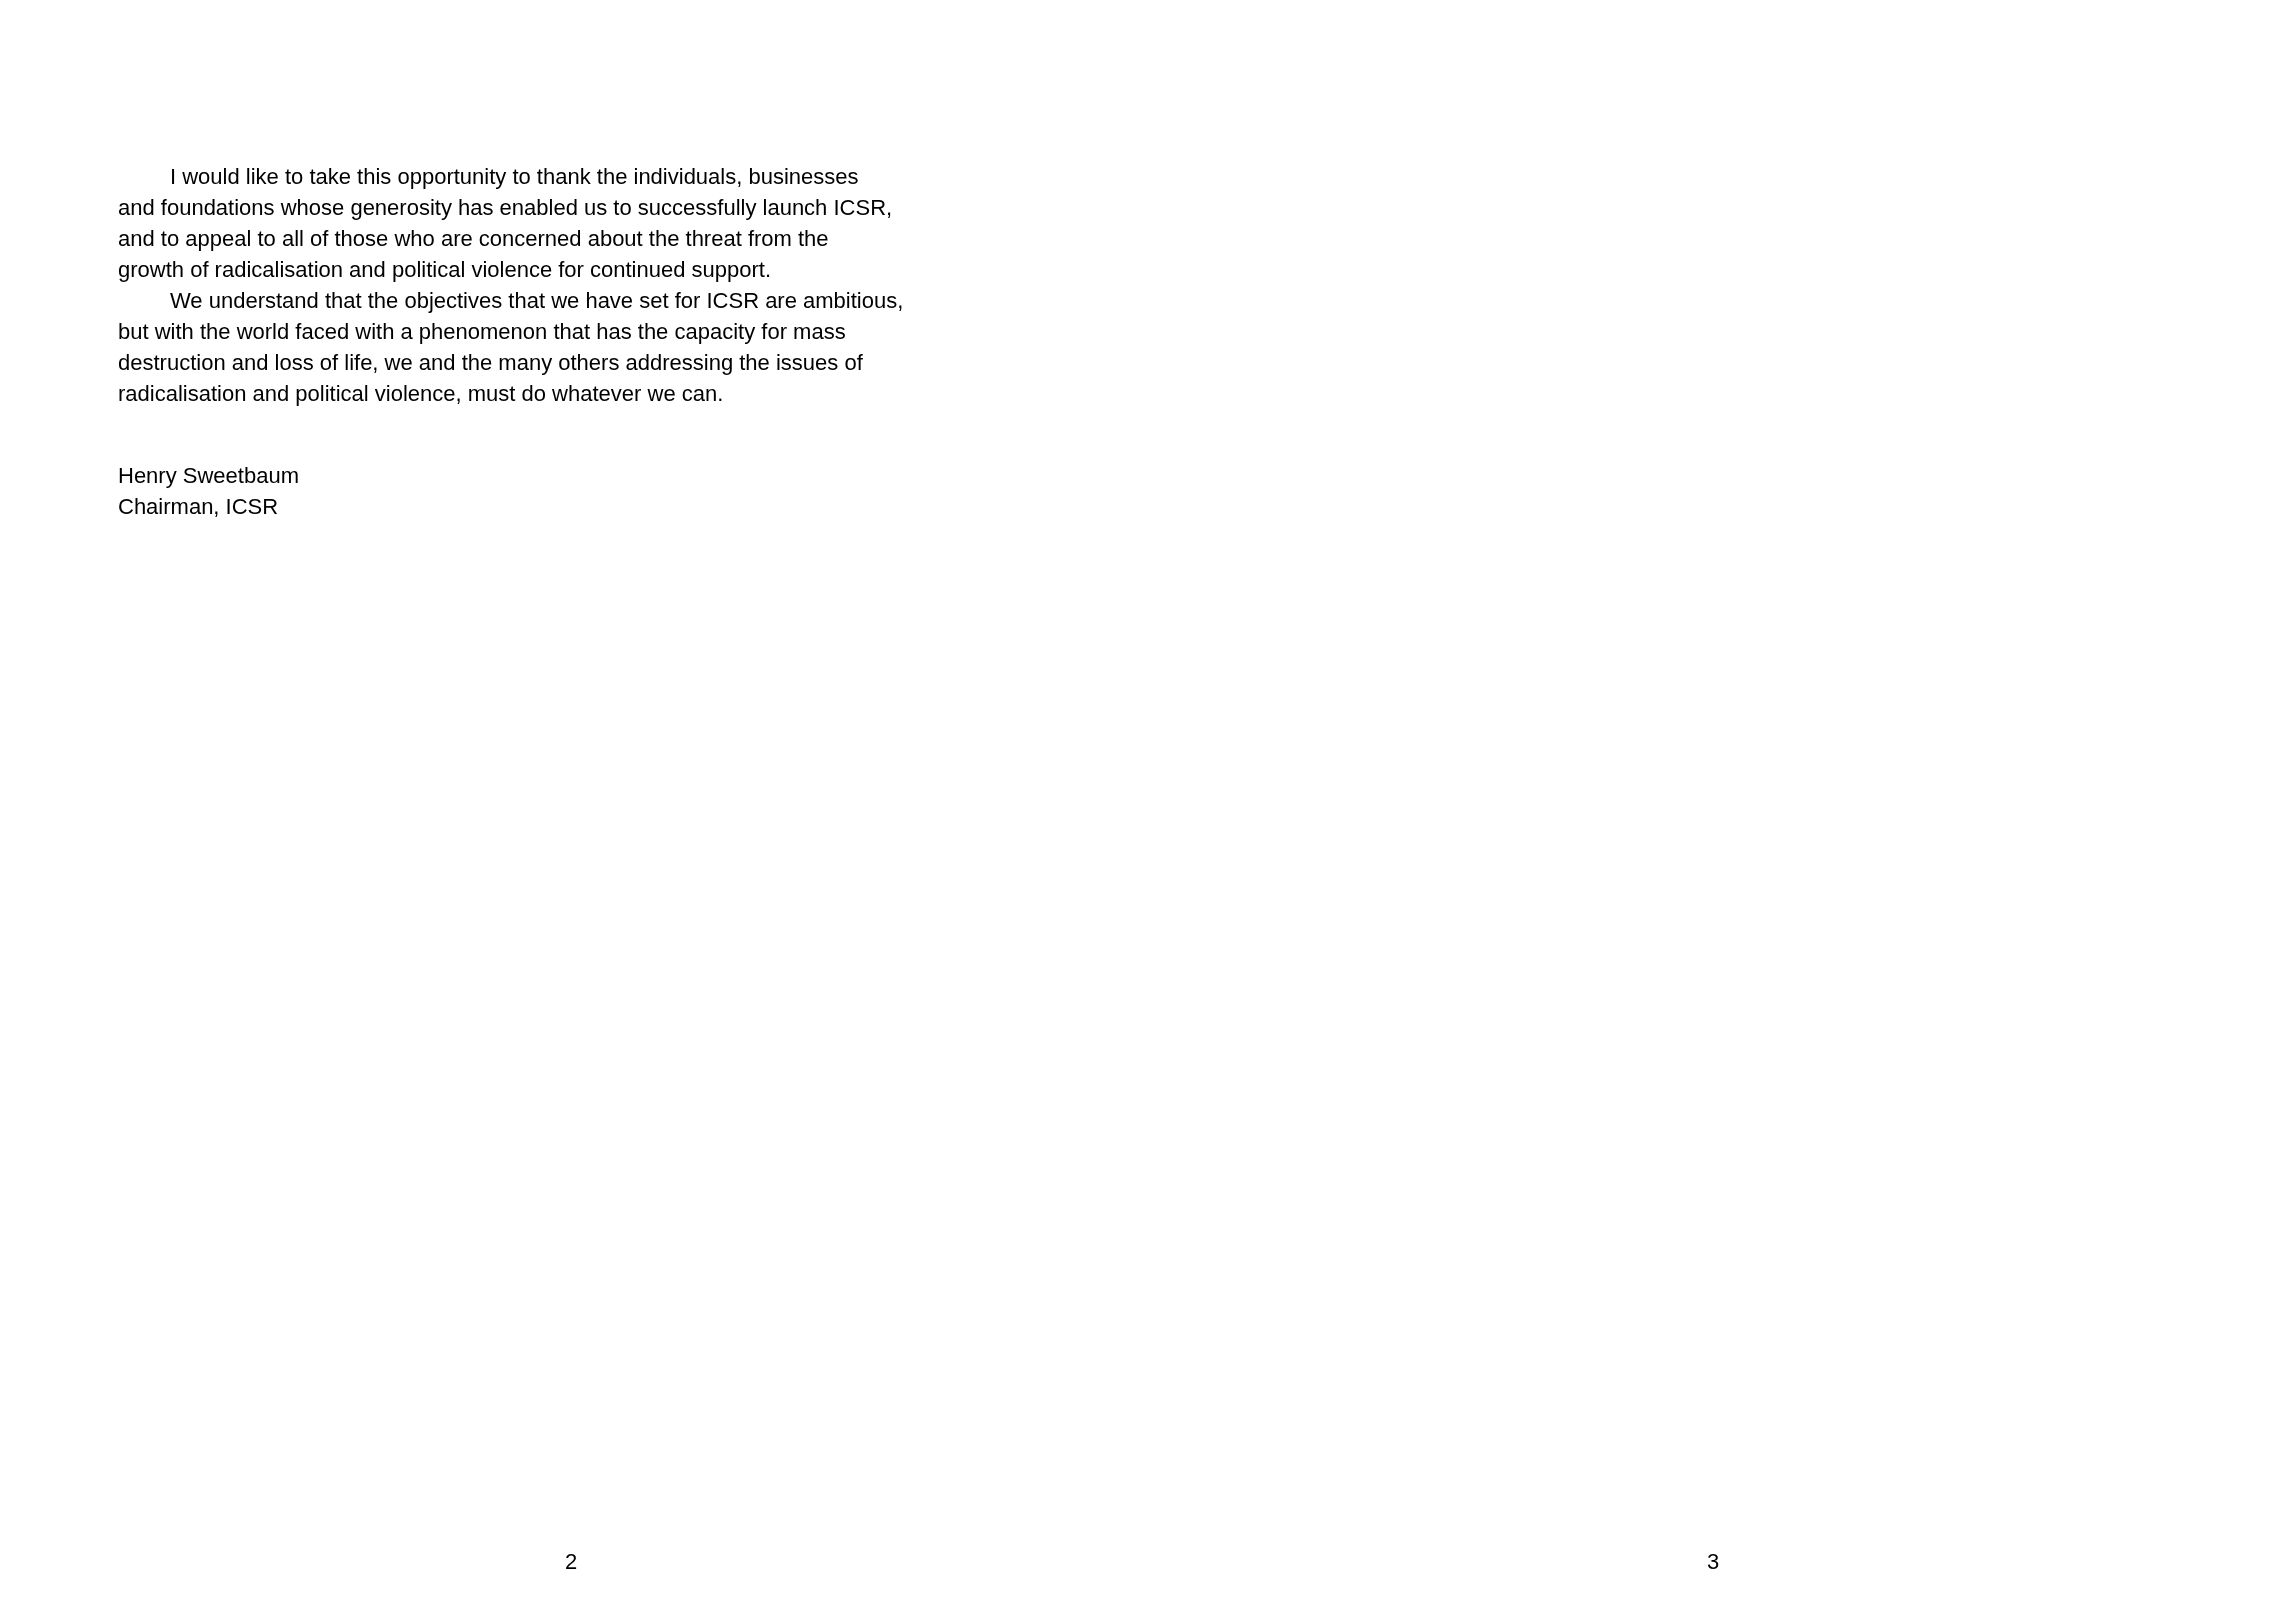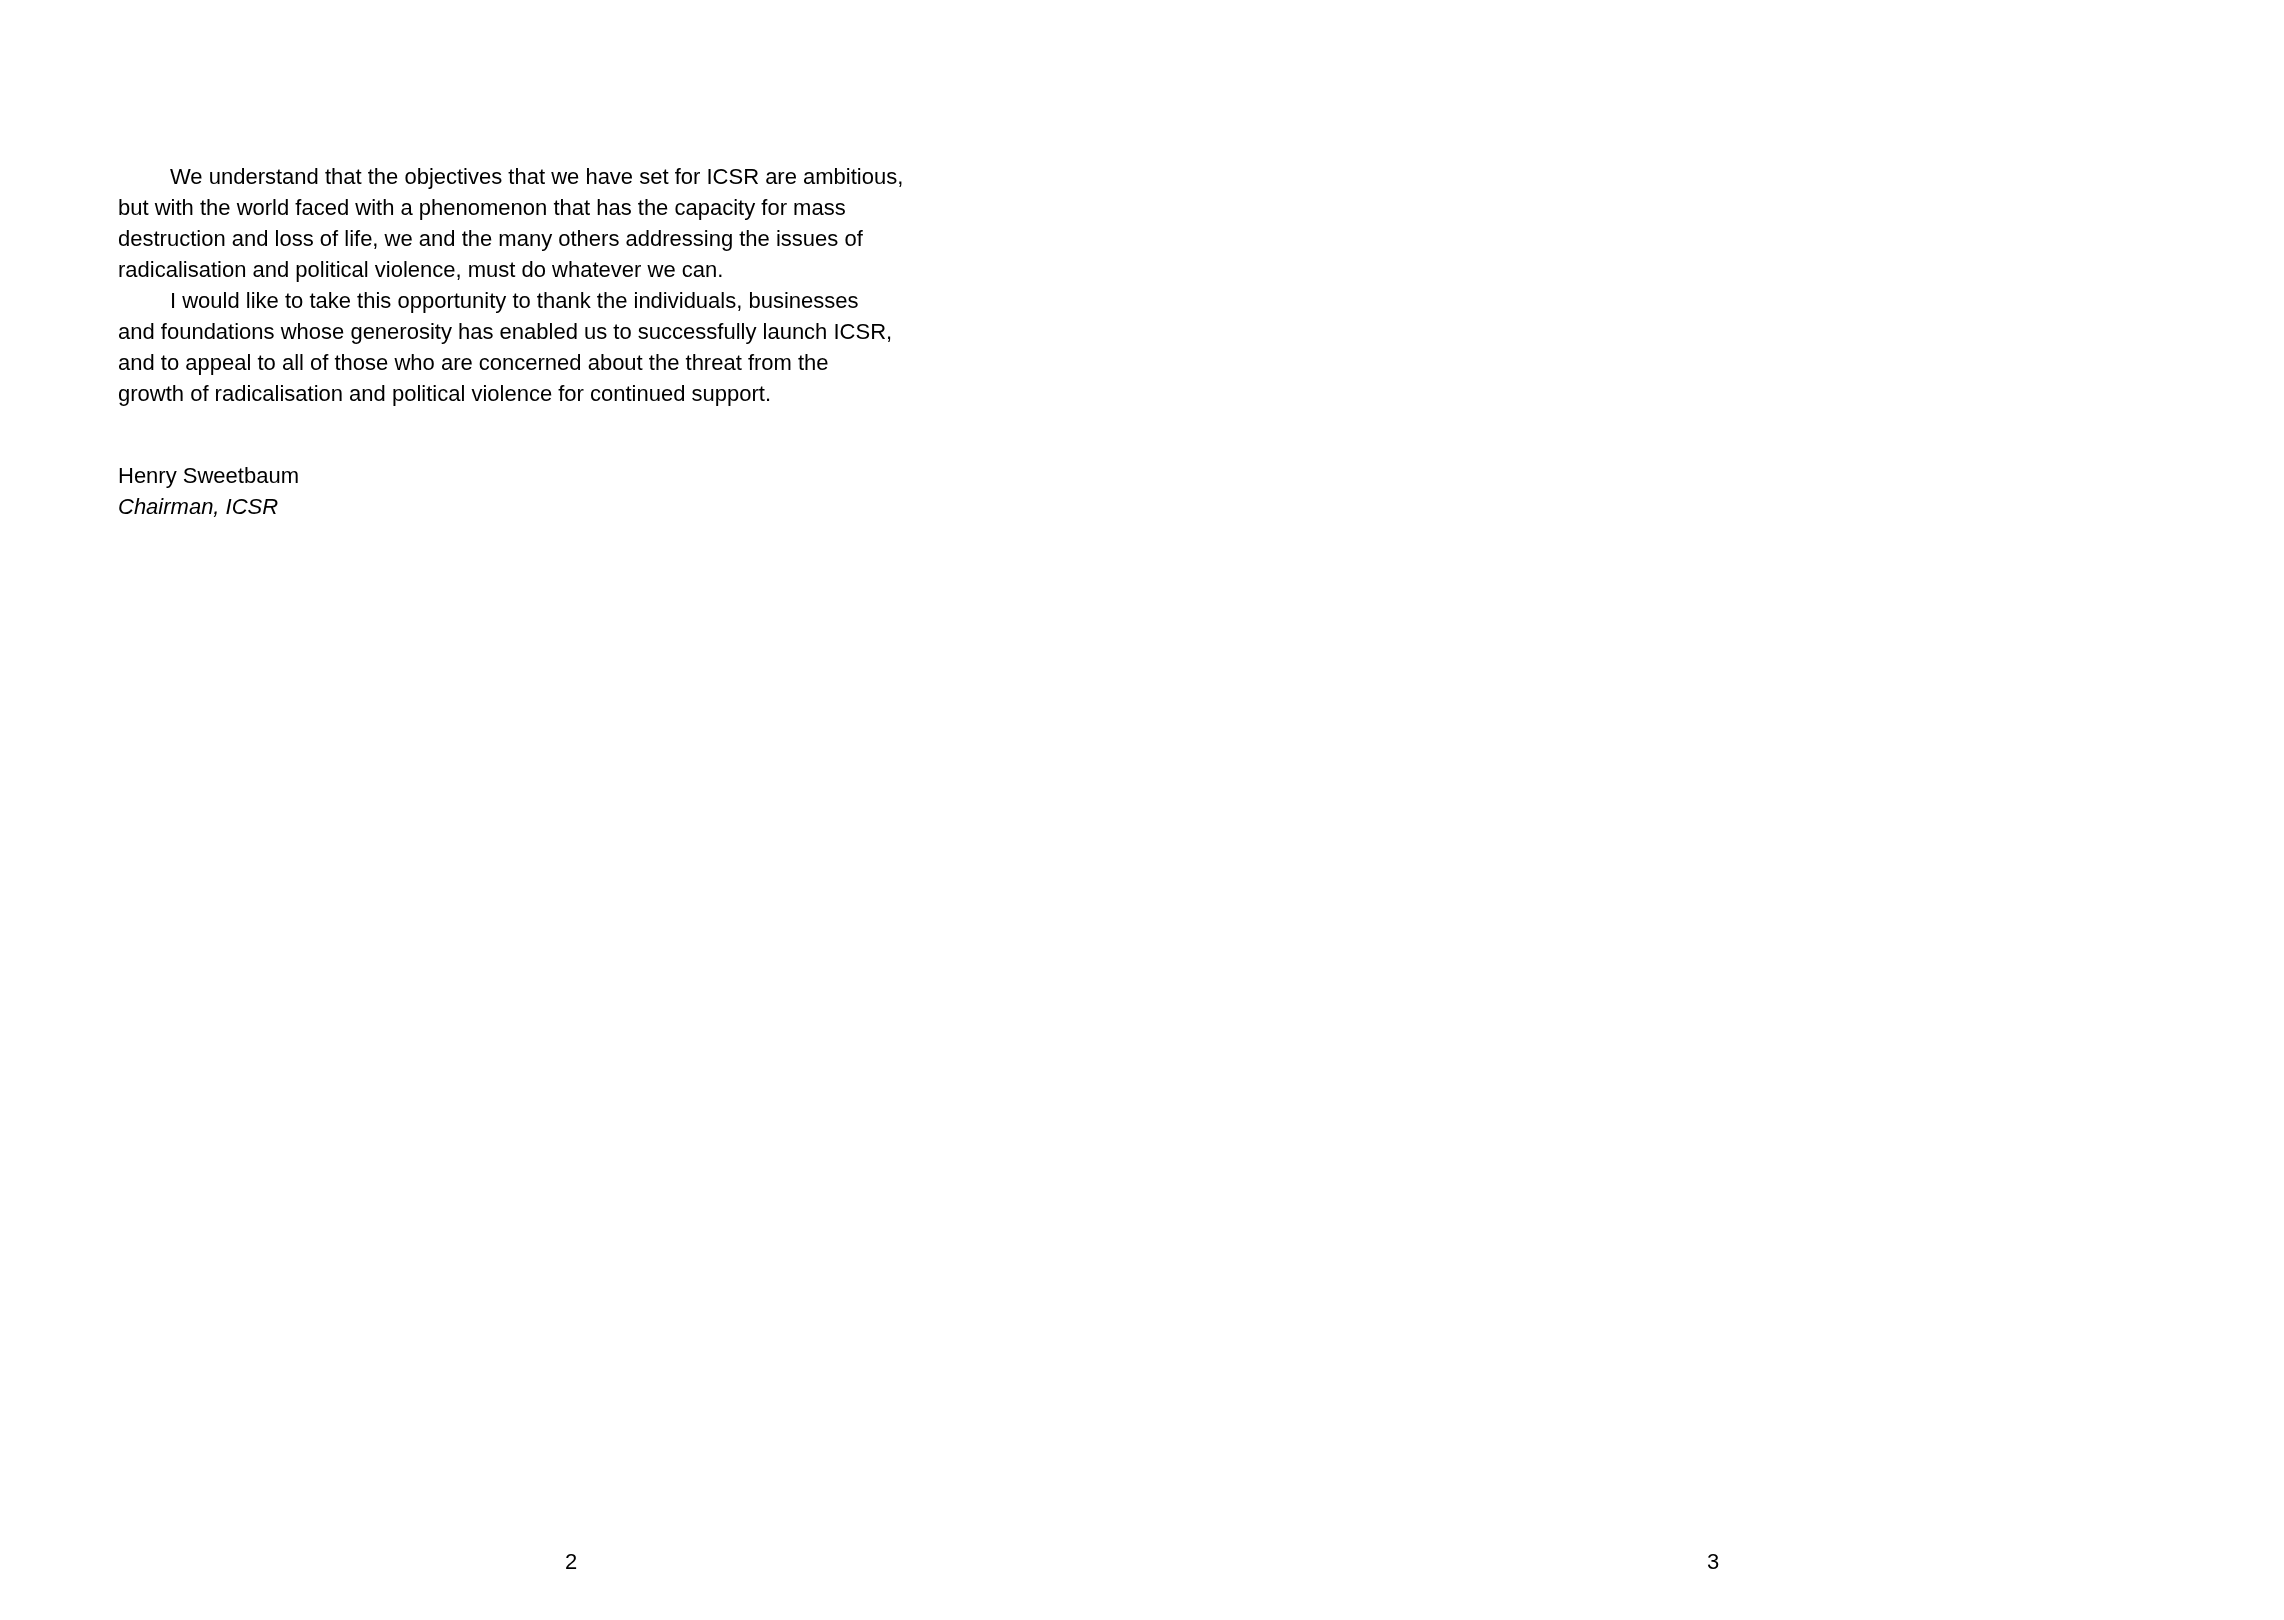--- a/index.html
+++ b/index.html
@@ -19,38 +19,38 @@
   .page-left  { left: 0; width: 1142px; }
   .page-right { left: 1142px; width: 1142px; }
 
   .body-col { position: absolute; white-space: nowrap; }
   .left-col  { left: 118px;  top: 161px; width: 1058px; }
 
   p.para { margin: 0; }
   p.indent { text-indent: 52px; }
 
   .signature { position: absolute; left: 118px; top: 460px; white-space: nowrap; }
-  .signature .ital { font-style: italic; }
+  .signature .ital { }
 
   .pagenum {
     position: absolute; top: 1546px;
     text-align: center; font-size: 22px; line-height: 31px;
   }
   .pagenum-left  { left: 0; width: 1142px; }
   .pagenum-right { left: 0; width: 1142px; }
 </style>
 </head>
 <body>
 
 <div class="spread">
 
   <section class="page page-left">
     <div class="body-col left-col">
+        <p class="para indent">I would like to take this opportunity to thank the individuals, businesses<br>and foundations whose generosity has enabled us to successfully launch ICSR,<br>and to appeal to all of those who are concerned about the threat from the<br>growth of radicalisation and political violence for continued support.</p>
         <p class="para indent">We understand that the objectives that we have set for ICSR are ambitious,<br>but with the world faced with a phenomenon that has the capacity for mass<br>destruction and loss of life, we and the many others addressing the issues of<br>radicalisation and political violence, must do whatever we can.</p>
-        <p class="para indent">I would like to take this opportunity to thank the individuals, businesses<br>and foundations whose generosity has enabled us to successfully launch ICSR,<br>and to appeal to all of those who are concerned about the threat from the<br>growth of radicalisation and political violence for continued support.</p>
       </div>
 
     <div class="signature">
       <div>Henry Sweetbaum</div>
       <div class="ital">Chairman, ICSR</div>
     </div>
 
     <div class="pagenum pagenum-left">2</div>
   </section>
 

